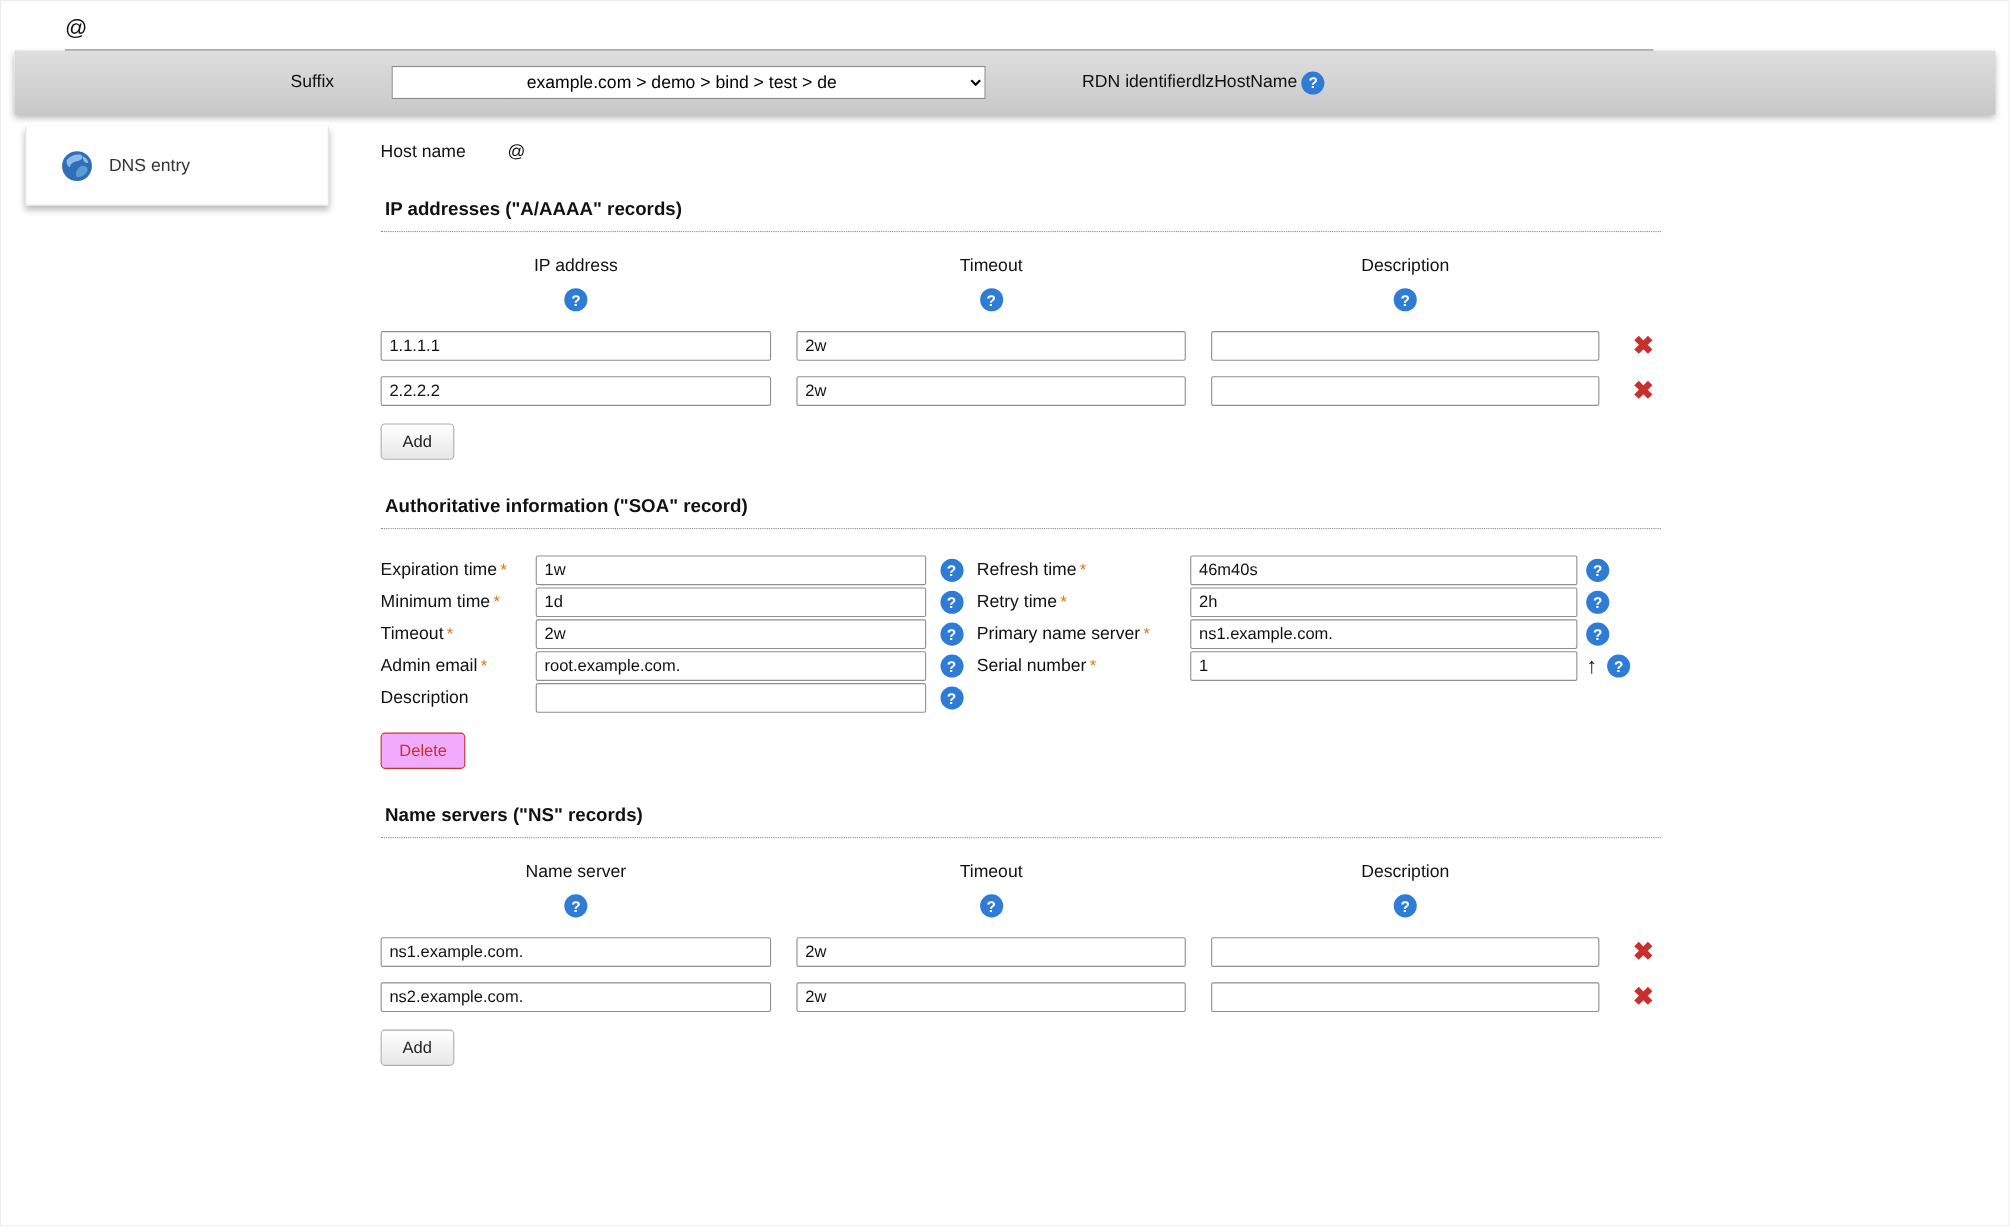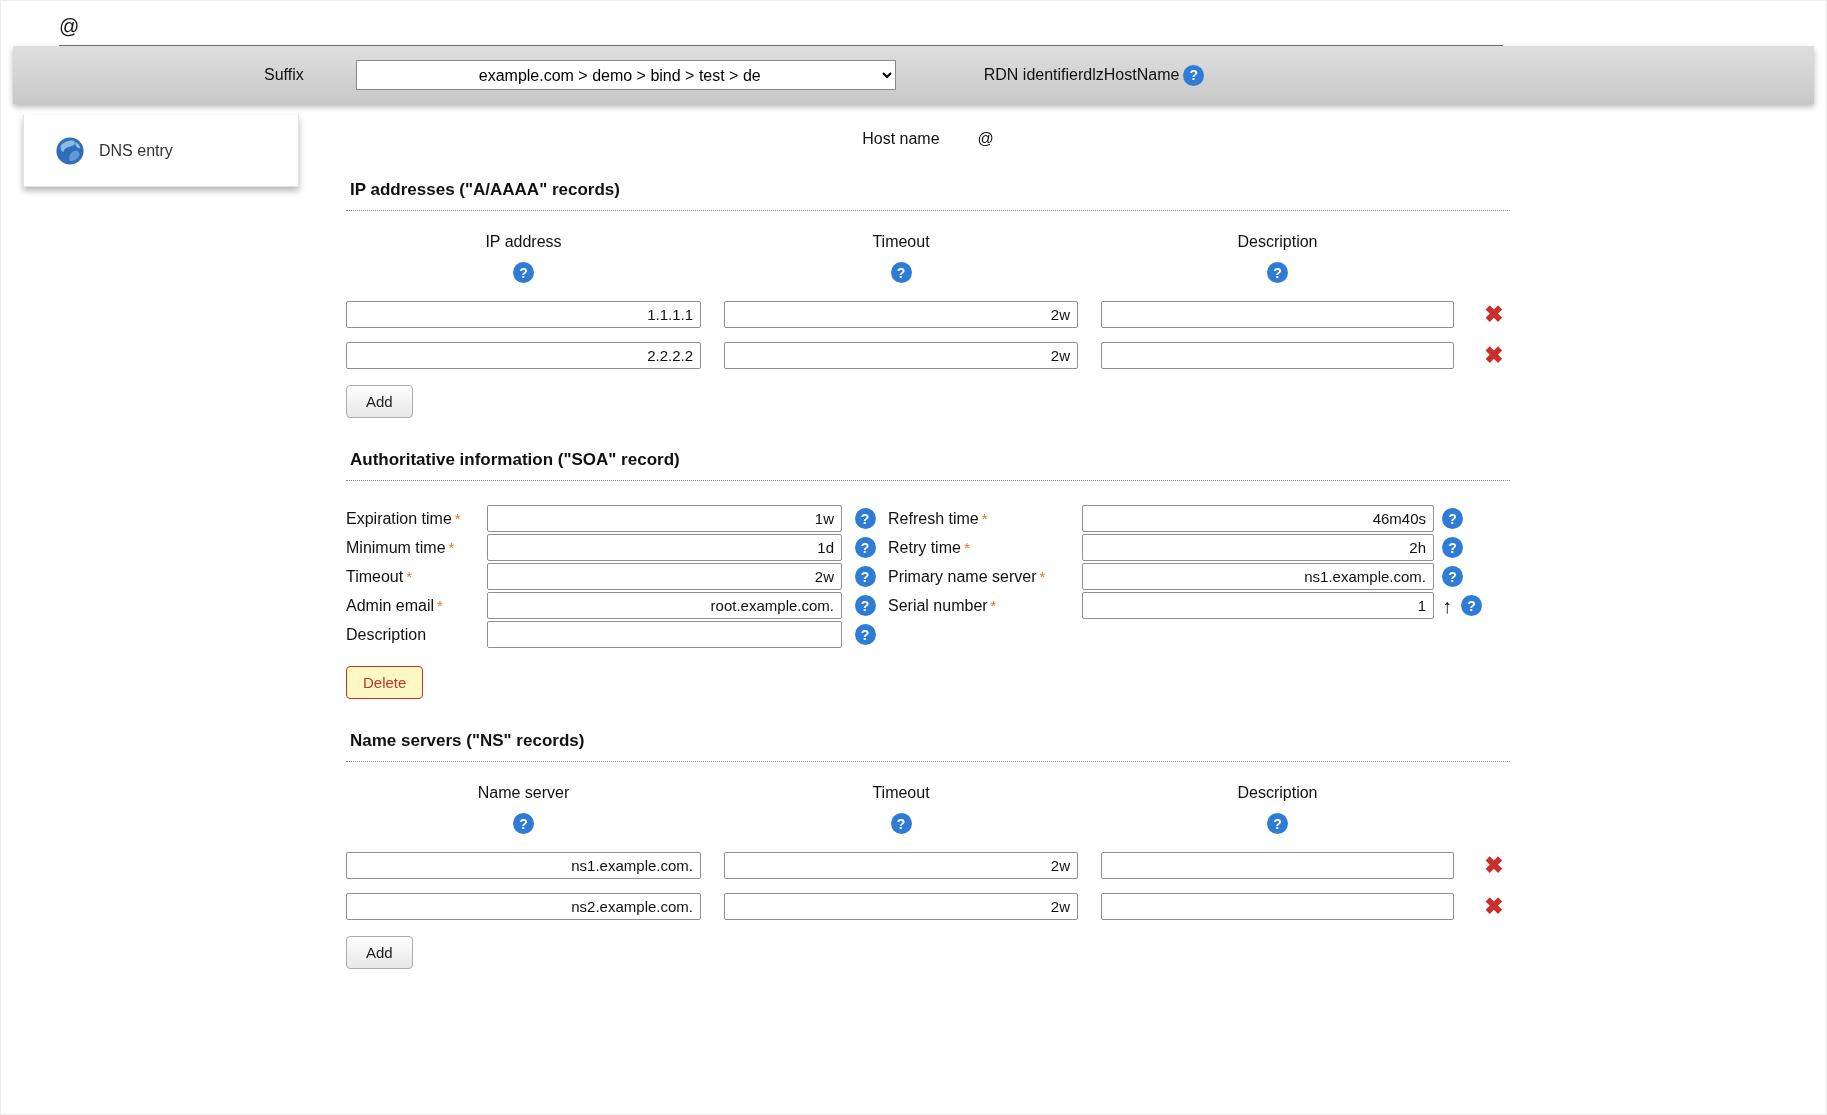--- a/index.html
+++ b/index.html
@@ -28,48 +28,48 @@
   .sidebar { width: 297px; flex-shrink: 0; padding-top: 11px; }
   .dns-card { margin-left: 22px; width: 276px; height: 72px; background: #fff;
               display: flex; align-items: center; border: 1px solid #e3e3e3; border-top: none;
               box-shadow: 0 4px 6px rgba(0,0,0,0.28); }
   .dns-card .globe { margin-left: 31px; width: 30px; height: 30px; flex-shrink: 0; }
   .dns-card .dns-label { margin-left: 14px; font-size: 16px; color: #333; }
 
   .main { margin-left: 48px; width: 1164px; }
 
   
-  .host-row { margin-top: 26px; display: flex; justify-content: center; align-items: center;
+  .host-row { margin-top: 26px; display: flex; align-items: center;
               gap: 38px; font-size: 16px; }
 
   
   .section-title { margin-top: 32px; padding: 0 0 10px 4px; font-weight: bold; font-size: 17px;
                    border-bottom: 1px dotted #8a8a8a; }
 
   
   .rec-grid { display: grid; grid-template-columns: 355px 354px 353px 34px;
               column-gap: 23px; row-gap: 14px; margin-top: 22px; align-items: center; }
   .rec-head { display: flex; align-items: center; gap: 11px; font-size: 16px; padding-bottom: 4px; flex-direction: column; }
 
   input[type="text"] { width: 100%; height: 27px; border: 1px solid #8f8f8f; border-radius: 2px;
-                       padding: 2px 7px; font-size: 15px; font-family: inherit; background: #fff; color: #111; text-align: right; }
+                       padding: 2px 7px; font-size: 15px; font-family: inherit; background: #fff; color: #111; }
 
   .help { display: inline-flex; width: 21px; height: 21px; border-radius: 50%; flex-shrink: 0;
           background: var(--help-blue, #2e7cd6); color: #fff; font-size: 14px; font-weight: bold;
           align-items: center; justify-content: center; cursor: pointer; user-select: none; }
   .del { color: var(--delete-red, #c9302c); font-size: 23px; font-weight: bold; line-height: 1;
          cursor: pointer; user-select: none; text-align: center; }
   .req { color: var(--required, #e8751a); margin-left: 3px; font-size: 15px; }
   .up-arrow { font-size: 20px; font-weight: bold; color: #111; cursor: pointer; line-height: 1; }
 
   .btn { display: inline-block; margin-top: 16px; padding: 7px 19px; font-size: 15px;
          background: linear-gradient(#ffffff, #e7e7e7); border: 1px solid #acacac;
          border-radius: 4px; cursor: pointer; font-family: inherit; color: #222; }
   .btn-delete { display: inline-block; margin-top: 18px; padding: 7px 16px; font-size: 15px;
-                background: #fef9c3; border: 1px solid var(--delete-red, #c0262c);
+                background: #f0abfc; border: 1px solid var(--delete-red, #c0262c);
                 color: var(--delete-red, #c0262c); border-radius: 4px; cursor: pointer; font-family: inherit; }
 
   
   .soa-grid { display: grid; grid-template-columns: 141px 355px 46px 194px 352px 64px;
               margin-top: 24px; row-gap: 2px; align-items: center; }
   .soa-label { font-size: 16px; white-space: nowrap; }
   .soa-help { display: flex; justify-content: center; }
   .soa-icons { display: flex; align-items: center; gap: 9px; padding-left: 8px; }
 </style>
 </head>

